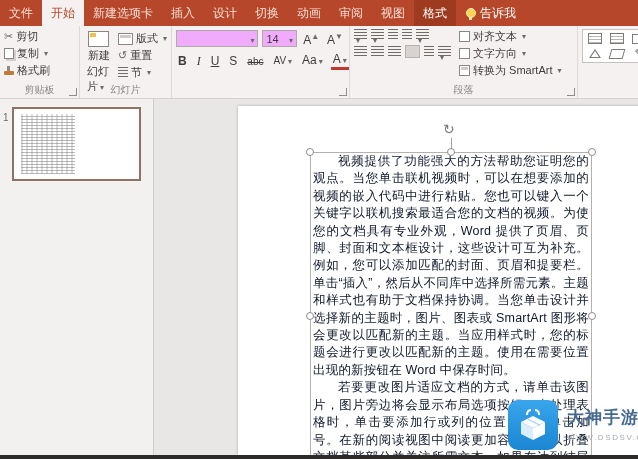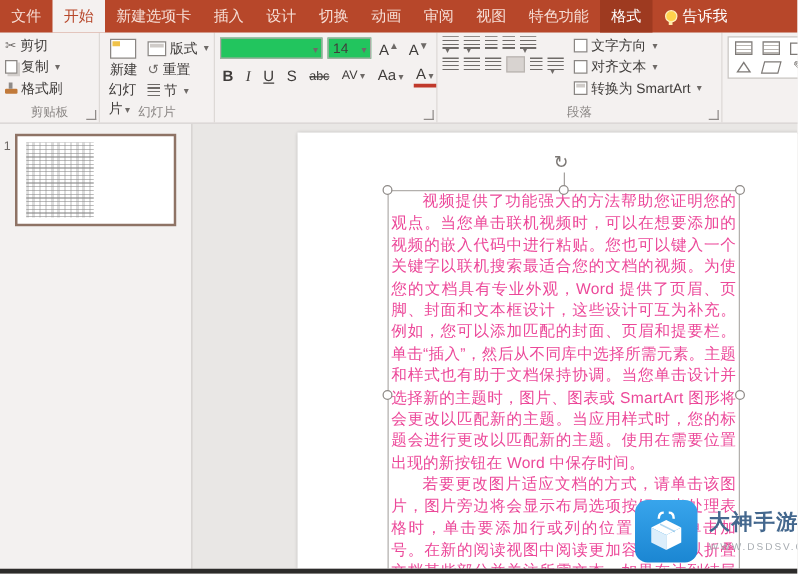--- a/index.html
+++ b/index.html
@@ -32,21 +32,21 @@
   .ic-paste:after{content:"";position:absolute;left:3px;top:3px;width:7px;height:11px;background:#fff;border:1px solid #b5b1ad;}
   .ic-copy{width:8px;height:9px;background:#fff;border:1px solid #8a8683;box-shadow:2px 2px 0 #d2cecb;}
   .ic-brush{width:10px;height:4px;background:#c17a3a;border-radius:1px;position:relative;margin-top:5px;}
   .ic-brush:after{content:"";position:absolute;left:3px;top:-5px;width:3px;height:5px;background:#8f8b88;}
   .ic-slide{width:19px;height:14px;background:#fff;border:1px solid #8a8683;position:relative;}
   .ic-slide:after{content:"";position:absolute;left:1px;top:1px;width:6px;height:4px;background:#f0c249;}
   .ic-rect{width:13px;height:10px;background:#fff;border:1px solid #8a8683;}
   .ic-rect.inner:after{content:"";display:block;margin:1px;height:3px;background:#cfcbc8;}
   .lines{width:13px;height:11px;background:repeating-linear-gradient(to bottom,#6f6b68 0 1px,transparent 1px 3px);}
   .lines.short{width:10px;}
-  .combo{display:flex;align-items:center;justify-content:space-between;background:#22c55e;border:1px solid #aeaaa7;height:17px;font-size:11px;color:#3f3c3a;padding:0 3px;box-sizing:border-box;}
+  .combo{display:flex;align-items:center;justify-content:space-between;background:#f0abfc;border:1px solid #aeaaa7;height:17px;font-size:11px;color:#3f3c3a;padding:0 3px;box-sizing:border-box;}
   .fbtn{font-size:12px;color:#3f3c3a;padding:0 2px;line-height:16px;}
   .fbtn b{font-weight:bold;}
   .fbtn .it{font-style:italic;font-family:"Liberation Serif",serif;}
   .fbtn .un{text-decoration:underline;}
   .fbtn .st{text-decoration:line-through;font-size:10px;}
   .fontcolor{border-bottom:3px solid #c0392b;line-height:12px;}
   .active-toggle{background:#d8d3d0;border:1px solid #b9b4b0;}
   .sup{font-size:8px;vertical-align:super;color:#6e6a67;}
   .shapebox{background:#fff;border:1px solid #c6c2bf;display:grid;grid-template-columns:repeat(3,22px);grid-auto-rows:15px;align-items:center;justify-items:center;padding:1px;}
   .sh-tbox{width:12px;height:9px;border:1px solid #7e7a77;background:repeating-linear-gradient(to bottom,transparent 0 2px,#b9b5b1 2px 3px);}
@@ -59,21 +59,21 @@
   .slidenum{position:absolute;left:3px;top:14px;font-size:10px;color:#6d6966;}
   .thumb{position:absolute;left:12px;top:9px;width:129px;height:74px;background:#fff;border:2px solid #8e7365;box-sizing:border-box;}
   .thumb-noise{position:absolute;left:7px;top:5px;width:54px;height:60px;opacity:.8;
     background:
       repeating-linear-gradient(0deg,rgba(100,100,100,.55) 0 1px,transparent 1px 3px),
       repeating-linear-gradient(90deg,rgba(130,130,130,.35) 0 2px,transparent 2px 5px);}
   
   .workspace{position:absolute;left:154px;top:98px;width:484px;height:357px;background:#e9e7e5;overflow:hidden;z-index:1;}
   .slide{position:absolute;left:84px;top:8px;width:420px;height:349px;background:#fff;box-shadow:0 0 3px rgba(0,0,0,.25);overflow:hidden;}
   .textbox{position:absolute;left:72px;top:46px;width:282px;height:328px;border:1px solid #b3b0ad;box-sizing:border-box;overflow:hidden;}
-  .textbox .para{margin:0;font-size:12.5px;line-height:17.4px;color:#ec4899;text-align:justify;text-indent:2em;padding:0 2px;letter-spacing:.2px;word-break:break-all;}
+  .textbox .para{margin:0;font-size:12.5px;line-height:17.4px;color:#0f172a;text-align:justify;text-indent:2em;padding:0 2px;letter-spacing:.2px;word-break:break-all;}
   .handle{position:absolute;width:8px;height:8px;border-radius:50%;background:#fff;border:1px solid #8f8b88;box-sizing:border-box;z-index:3;}
   .rot-line{position:absolute;left:213px;top:32px;width:1px;height:14px;background:#a5a19e;}
   .rot-handle{position:absolute;left:205px;top:16px;font-size:14px;color:#7c7875;line-height:14px;}
   
   .wm{position:absolute;left:354px;top:302px;display:flex;align-items:flex-start;gap:9px;}
   .wm-icon{width:50px;height:50px;border-radius:10px;background:linear-gradient(180deg,#38a5ec,#1b86d2);display:flex;align-items:center;justify-content:center;}
   .wm-text{padding-top:6px;}
   .wm-title{font-size:17px;font-weight:bold;color:#44688e;letter-spacing:1px;white-space:nowrap;}
   .wm-url{font-size:8px;color:#a6abb0;letter-spacing:1.6px;text-transform:uppercase;margin-top:4px;}
   
@@ -85,21 +85,20 @@
 <div class="tabbar">
   <span class="tab">文件</span>
   <span class="tab active">开始</span>
   <span class="tab">新建选项卡</span>
   <span class="tab">插入</span>
   <span class="tab">设计</span>
   <span class="tab">切换</span>
   <span class="tab">动画</span>
   <span class="tab">审阅</span>
   <span class="tab">视图</span>
-  <span class="tab">特色功能</span>
   <span class="tab contextual">格式</span>
   <span class="tellme">
     <span class="bulb"></span>
     <span>告诉我</span>
   </span>
 </div>
 
 <div class="ribbon">
 
   <div class="group" style="width:80px;">
@@ -189,25 +188,25 @@
           <span class="ic lines"></span>
           <span class="ic lines"></span>
           <span class="ic lines active-toggle"></span>
           <span class="ic lines short"></span>
           <span class="ic lines dd"></span>
         </div>
       </div>
       <div class="smallcol">
         <div class="sbtn dd">
           <span class="ic ic-rect" style="width:9px;height:9px;"></span>
+          <span>对齐文本</span>
+        </div>
+        <div class="sbtn dd">
+          <span class="ic ic-rect" style="width:9px;height:9px;"></span>
           <span>文字方向</span>
-        </div>
-        <div class="sbtn dd">
-          <span class="ic ic-rect" style="width:9px;height:9px;"></span>
-          <span>对齐文本</span>
         </div>
         <div class="sbtn dd">
           <span class="ic ic-rect inner" style="width:9px;height:9px;"></span>
           <span>转换为 SmartArt</span>
         </div>
       </div>
     </div>
     <span class="glabel">段落</span>
     <span class="dlg"></span>
   </div>

